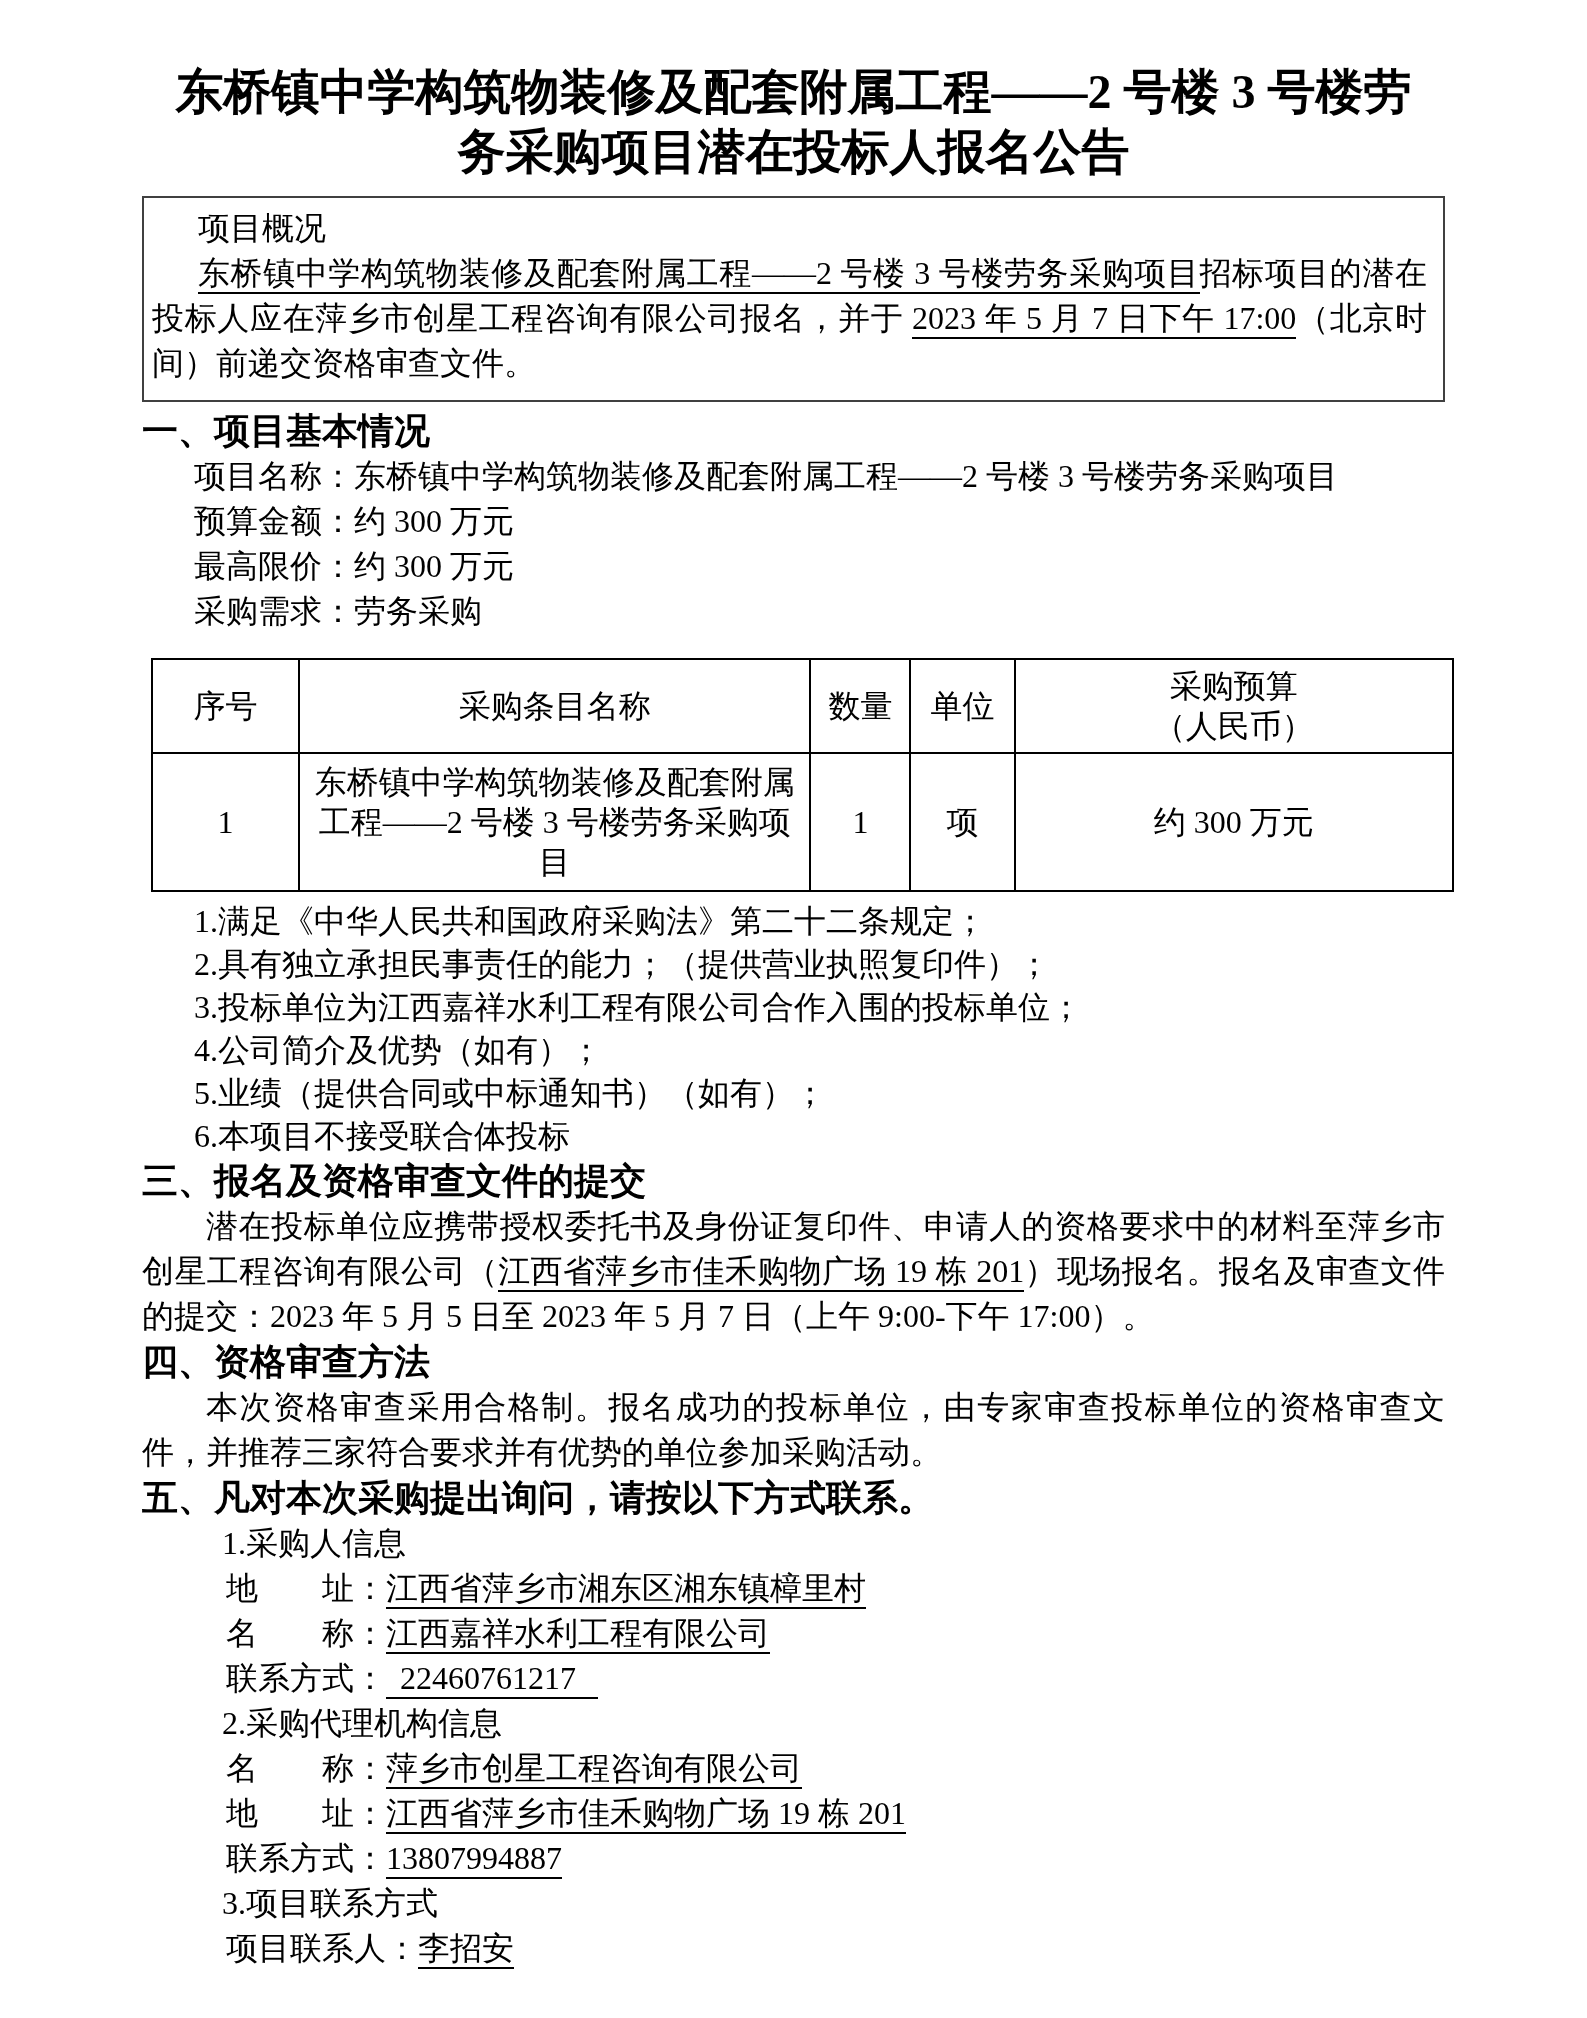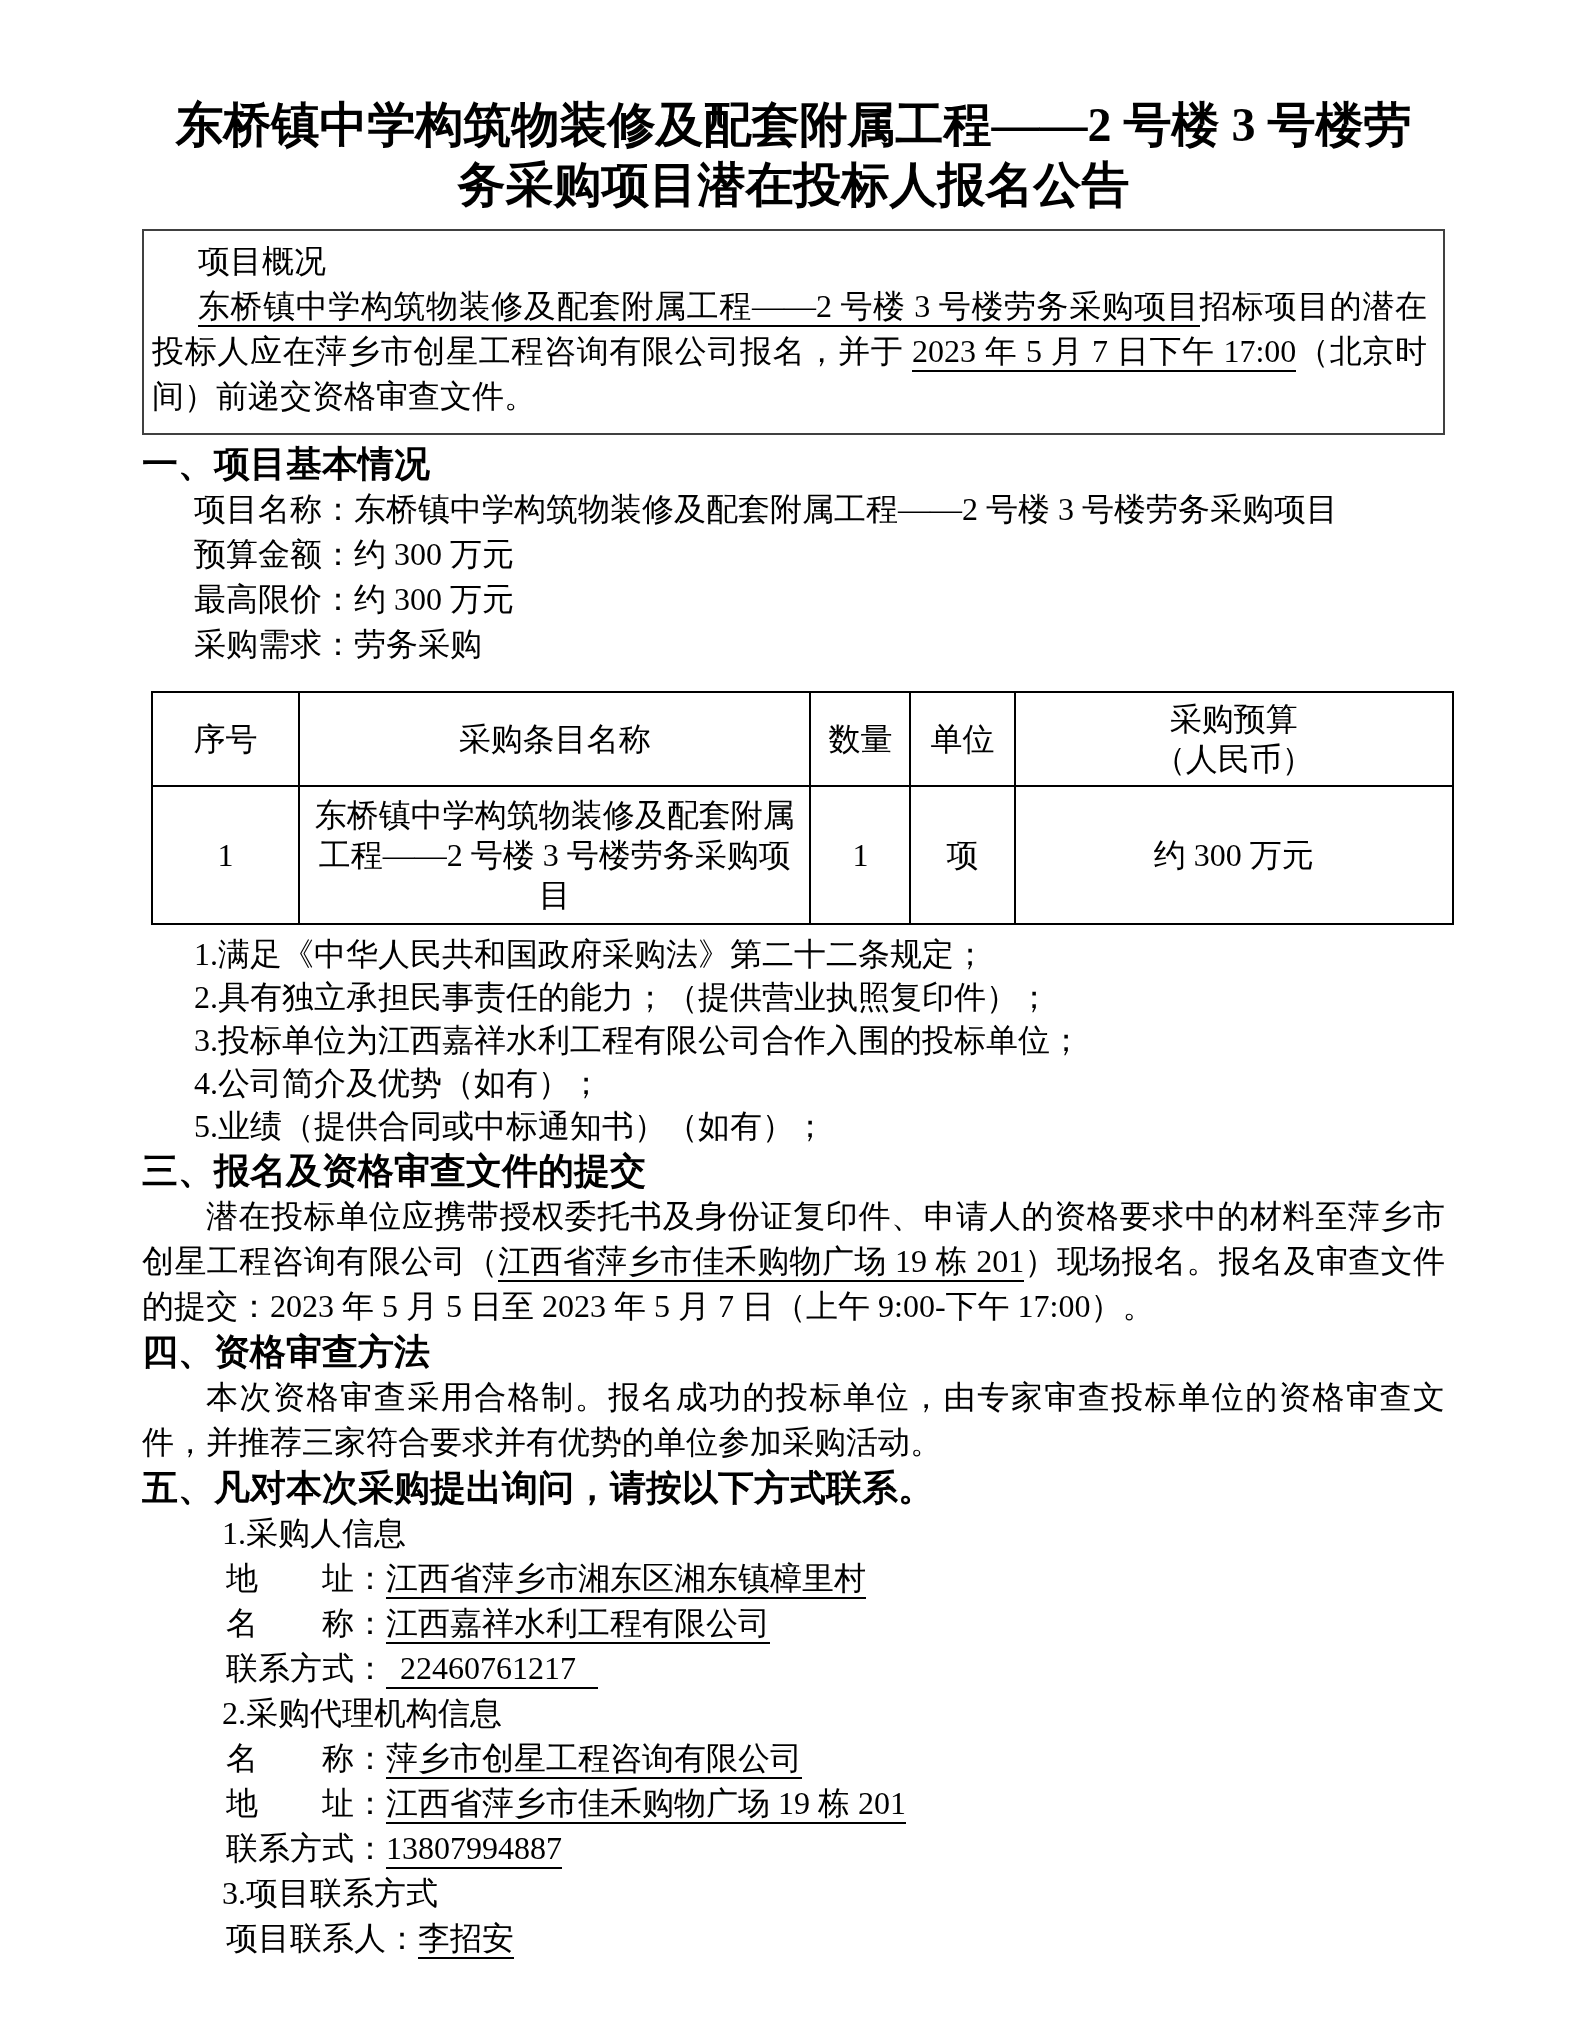--- a/index.html
+++ b/index.html
@@ -3,21 +3,21 @@
 <meta charset="utf-8">
 <style>
   * { margin:0; padding:0; box-sizing:border-box; }
   html,body { background:#ffffff; }
   body {
     width:1587px; height:2018px; overflow:hidden;
     color:#000;
     font-family:"Liberation Serif","DejaVu Serif",serif;
     font-size:32px; line-height:45px;
   }
-  .page { width:1587px; padding:95px 142px 0 142px; }
+  .page { width:1587px; padding:62px 142px 0 142px; }
 
   h1.doc-title {
     font-size:48px; line-height:60px; font-weight:bold;
     text-align:center; padding:0 12px; margin-bottom:14px;
     font-family:"Liberation Serif","DejaVu Serif",serif;
   }
 
   .overview-box {
     border:2px solid #404040;
     padding:8px 16px 14px 8px;
@@ -97,20 +97,21 @@
       <td>约 300 万元</td>
     </tr>
   </tbody>
     </table>
 
   <p class="item-ln">1.满足《中华人民共和国政府采购法》第二十二条规定；</p>
   <p class="item-ln">2.具有独立承担民事责任的能力；（提供营业执照复印件）；</p>
   <p class="item-ln">3.投标单位为江西嘉祥水利工程有限公司合作入围的投标单位；</p>
   <p class="item-ln">4.公司简介及优势（如有）；</p>
   <p class="item-ln">5.业绩（提供合同或中标通知书）（如有）；</p>
+  <p class="item-ln">6.本项目不接受联合体投标</p>
 
   <h2 class="hd">三、报名及资格审查文件的提交</h2>
   <p class="just ind2"><span>潜在投标单位应携带授权委托书及身份证复印件、申请人的资格要求中的材料至萍乡市创星工程咨询有限公司（</span><span class="u">江西省萍乡市佳禾购物广场 19 栋 201</span><span>）现场报名。报名及审查文件的提交：2023 年 5 月 5 日至 2023 年 5 月 7 日（上午 9:00-下午 17:00）。</span></p>
 
   <h2 class="hd">四、资格审查方法</h2>
   <p class="just ind2">本次资格审查采用合格制。报名成功的投标单位，由专家审查投标单位的资格审查文件，并推荐三家符合要求并有优势的单位参加采购活动。</p>
 
   <h2 class="hd">五、凡对本次采购提出询问，请按以下方式联系。</h2>
 
   <p class="sub-ln">1.采购人信息</p>

